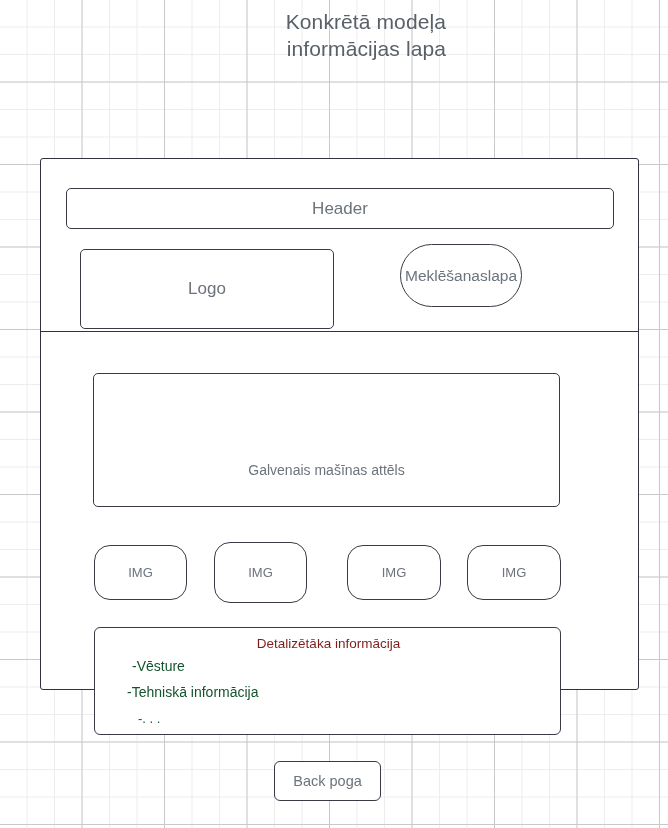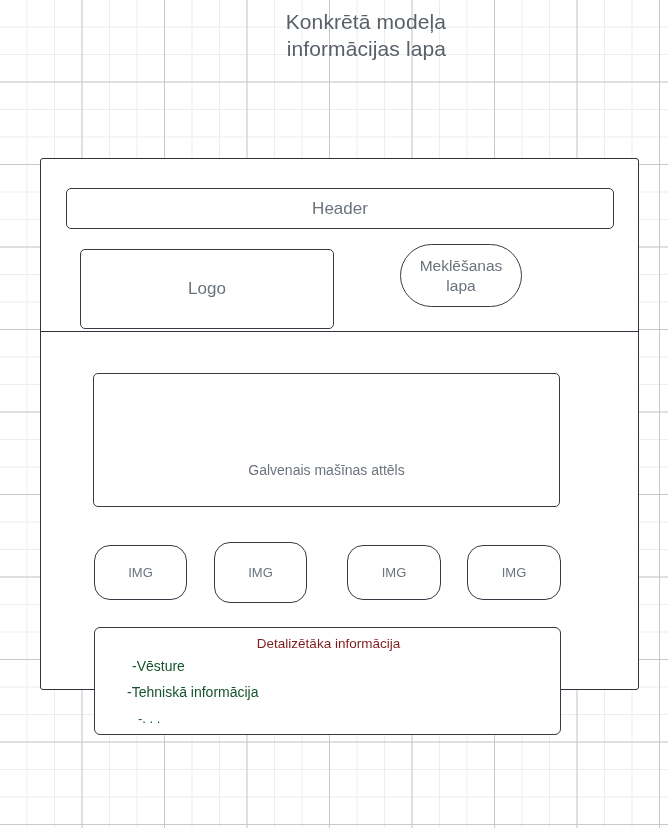--- a/index.html
+++ b/index.html
@@ -101,21 +101,21 @@
   #search-pill {
     left: 359px;
     top: 85px;
     width: 122px;
     height: 63px;
     border-radius: 34px;
     border-width: 1.2px;
     font-size: 15.5px;
     line-height: 20px;
     text-align: center;
-    flex-direction: column;
+    flex-direction: row;
   }
 
   
   #header-divider {
     position: absolute;
     left: -1px;
     top: 172px;
     width: 599px;
     height: 0;
     border-top: 1.6px solid #32323c;
@@ -225,14 +225,17 @@
     <span>IMG</span>
   </div>
 
   <div class="box" id="details-box">
     <div id="details-title">Detalizētāka informācija</div>
     <div class="detail-item" id="detail-item-0">-Vēsture</div>
     <div class="detail-item" id="detail-item-1">-Tehniskā informācija</div>
     <div class="detail-item" id="detail-item-2">-. . .</div>
   </div>
 
+  <div class="box" id="back-button">
+    <span>Back poga</span>
+  </div>
 
 </div>
 
 </body></html>

